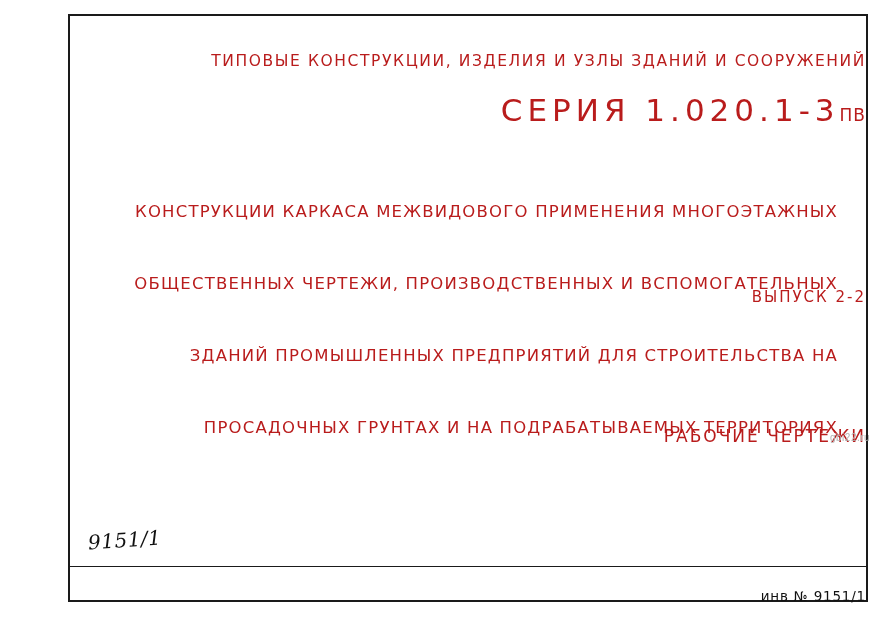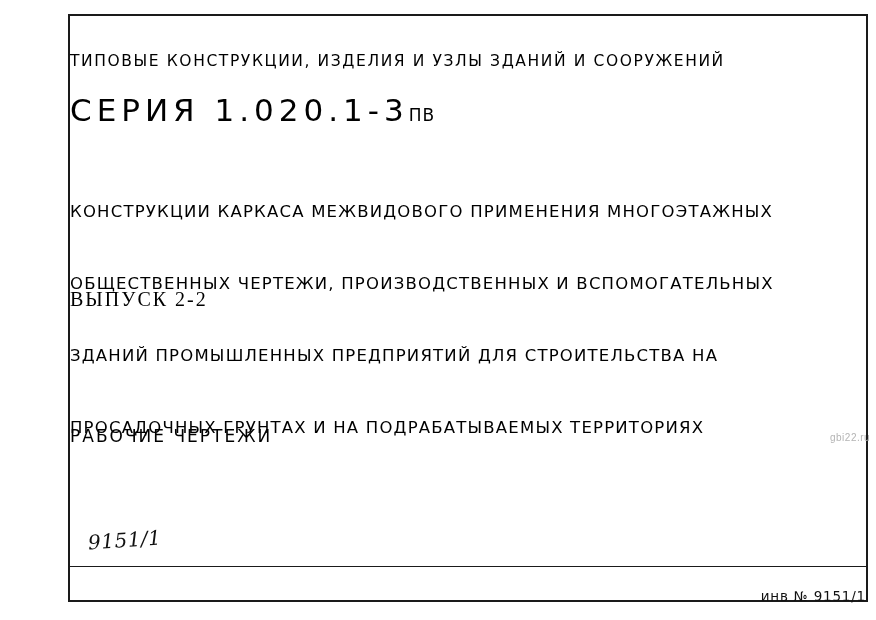--- a/index.html
+++ b/index.html
@@ -57,24 +57,24 @@
     background: #1a1a1a;
   }
   .content {
     position: absolute;
     left: 70px;
     top: 16px;
     width: 796px;
     height: 548px;
   }
   .txt {
-    color: #000000;
+    color: #b91c1c;
     letter-spacing: 1.2px;
     white-space: pre;
-    text-align: left;
+    text-align: right;
   }
   .line1 {
     position: absolute;
     top: 36px;
     left: 0;
     width: 796px;
     font-size: 15.5px;
     letter-spacing: 1.6px;
   }
   .series {
@@ -97,23 +97,22 @@
     width: 768px;
     font-size: 16.5px;
     line-height: 24px;
     letter-spacing: 1.2px;
   }
   .issue {
     position: absolute;
     top: 272px;
     left: 0;
     width: 796px;
-    font-size: 20px;
+    font-size: 15px;
     letter-spacing: 2px;
-    font-family: Liberation Serif, serif;
   }
   .subject {
     position: absolute;
     top: 316px;
     left: 0;
     width: 796px;
     font-size: 16px;
     line-height: 23px;
     letter-spacing: 1.2px;
   }

